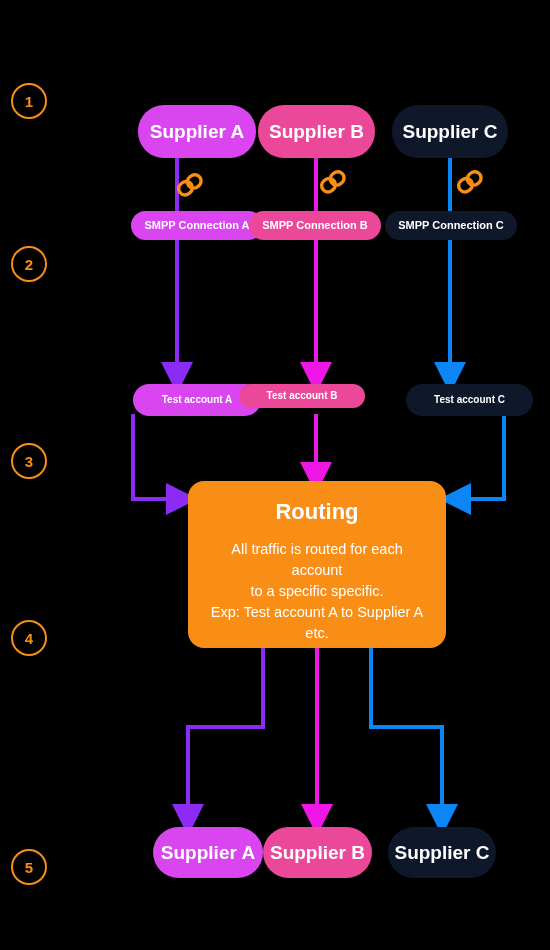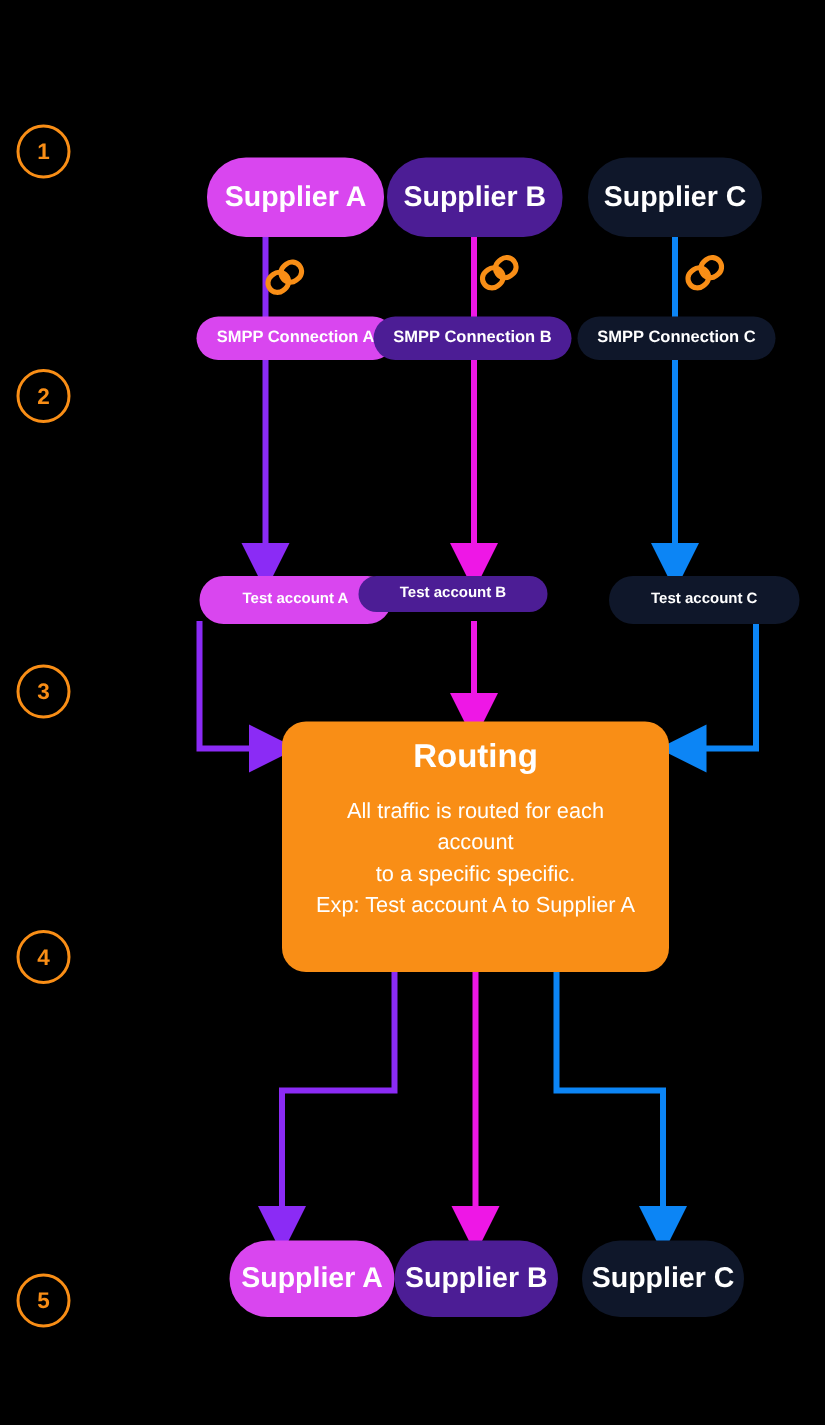--- a/index.html
+++ b/index.html
@@ -18,26 +18,26 @@
   .pill{
     position:absolute;display:flex;align-items:center;justify-content:center;
     color:#fff;font-weight:bold;box-sizing:border-box;
     text-align:center;line-height:1.05;white-space:nowrap;
   }
   .pill.big{border-radius:26px;font-size:19px;}
   .pill.small{border-radius:16px;font-size:11px;}
   .pill.mid{border-radius:19px;font-size:10px;}
 
   .c-purple{background:#d946ef;margin-left:20px;}
-  .c-magenta{background:#4c1d95;}
+  .c-magenta{background:#ec4899;}
   .c-blue{background:#0f172a;}
 
   .routing-box{
     position:absolute;background:#f98e16;border-radius:16px;
-    color:#fff;box-sizing:border-box;padding:10px 16px 10px 16px;
+    color:#fff;box-sizing:border-box;padding:18px 16px 10px 16px;
     text-align:center;
   }
   .routing-title{font-size:22px;font-weight:bold;margin-bottom:14px;}
   .routing-body{font-size:14.5px;line-height:1.45;text-align:center;}
 
   .link-icon{position:absolute;width:34px;height:34px;}
 </style>
 </head>
 <body>
 
@@ -167,20 +167,21 @@
   <div class="pill mid c-blue" style="left:406px;top:384px;width:127px;height:32px;text-align:right;">
     <span>Test account C</span>
   </div>
 
   <div class="routing-box" style="left:188px;top:481px;width:258px;height:167px;">
     <div class="routing-title">Routing</div>
     <div class="routing-body">
       <div>All traffic is routed for each account</div>
       <div>to a specific specific.</div>
       <div>Exp: Test account A to Supplier A</div>
+      <div>etc.</div>
     </div>
   </div>
 
   <div class="pill big c-purple" style="left:133px;top:827px;width:110px;height:51px;">
     <span>Supplier A</span>
   </div>
   <div class="pill big c-magenta" style="left:263px;top:827px;width:109px;height:51px;">
     <span>Supplier B</span>
   </div>
   <div class="pill big c-blue" style="left:388px;top:827px;width:108px;height:51px;">

